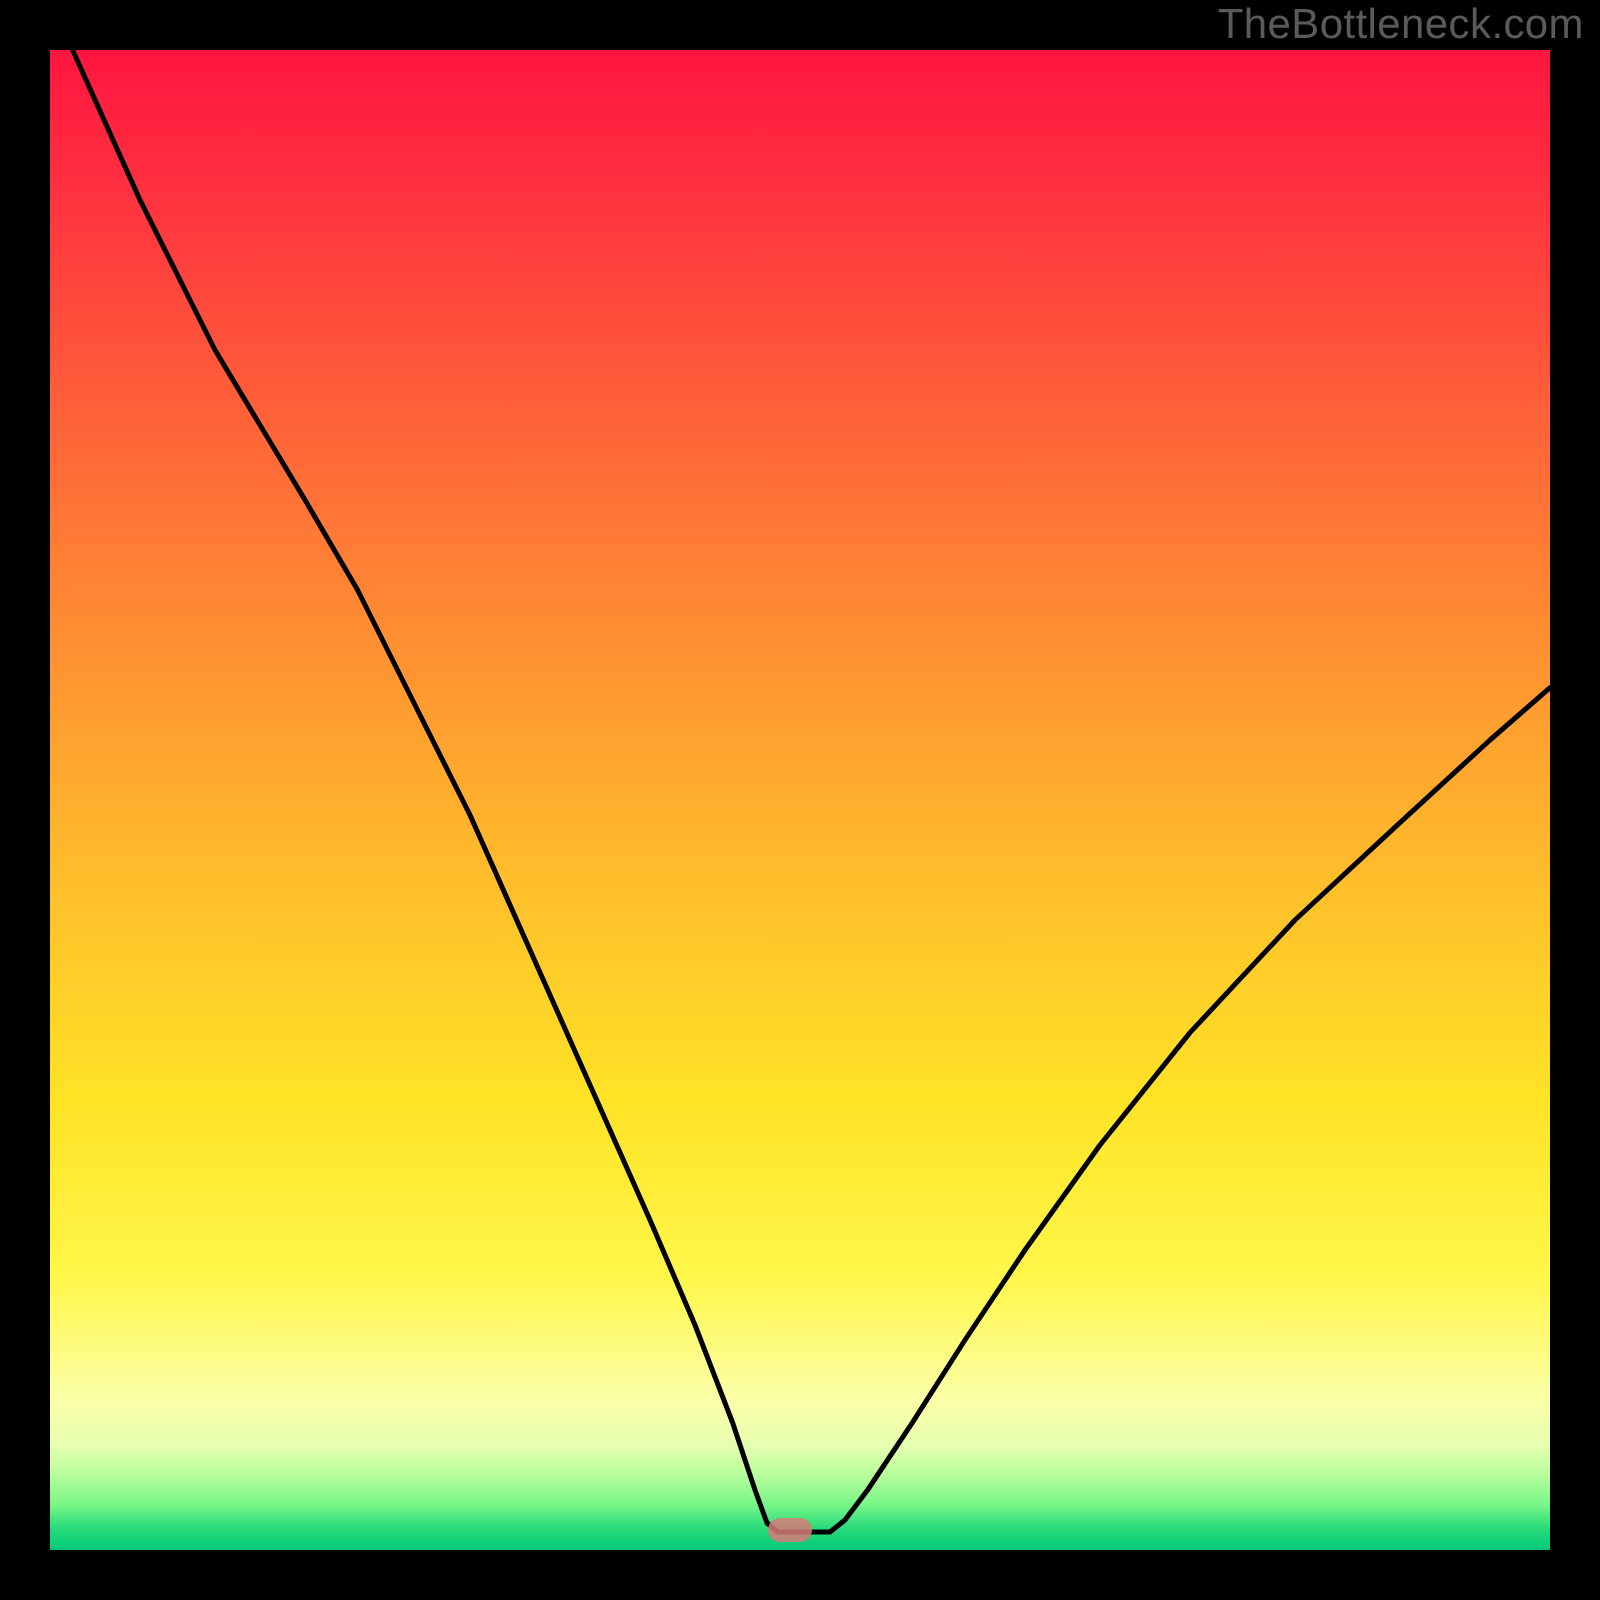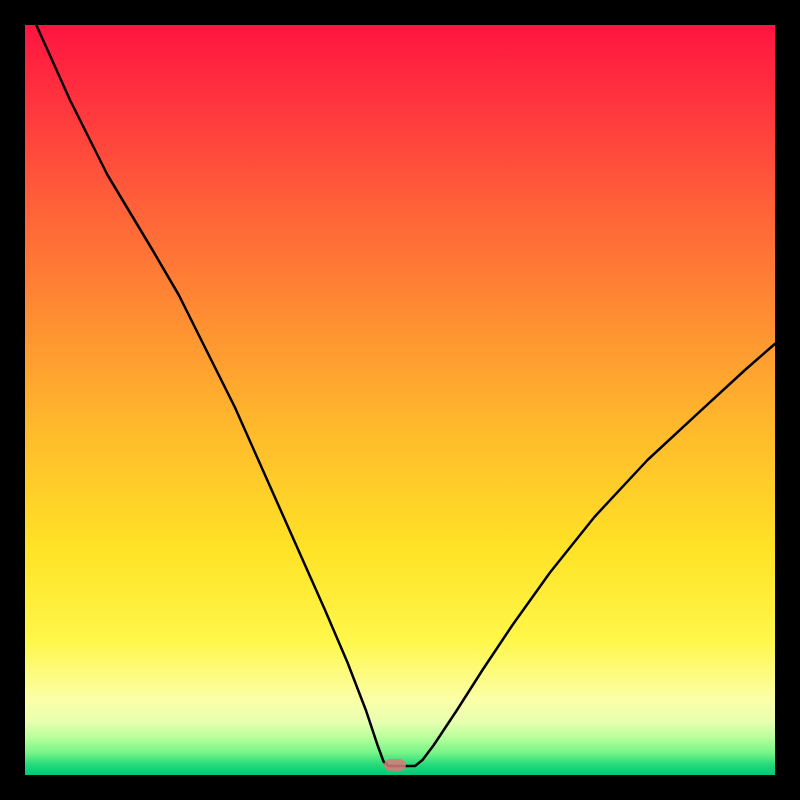--- a/index.html
+++ b/index.html
@@ -69,20 +69,21 @@
     font-weight: 500;
     letter-spacing: 0.2px;
     user-select: none;
   }
 </style>
 </head>
 <body>
 
 <div class="frame">
 
+  <div class="watermark">TheBottleneck.com</div>
 
   <div class="plot-area">
     <div class="gradient"></div>
 
     <svg class="curve" viewBox="0 0 750 750" preserveAspectRatio="none">
       <path id="curve-path" fill="none" stroke="#000" stroke-width="2.5" stroke-linejoin="round" stroke-linecap="round" d="M11.3 0.0 L45.0 75.0 L82.5 150.0 L127.5 225.0 L153.8 270.0 L180.0 322.5 L210.0 382.5 L240.0 450.0 L270.0 517.5 L300.0 585.0 L322.5 637.5 L341.3 686.3 L352.5 720.0 L358.5 736.5 L363.8 741.0 L390.0 741.0 L397.5 735.0 L408.8 720.0 L431.2 686.3 L457.5 645.0 L487.5 600.0 L525.0 547.5 L570.0 491.3 L622.5 435.0 L675.0 386.3 L720.0 345.0 L750.0 318.8"></path>
     </svg>
 
     <div id="marker" class="marker" style="left: 358.75px; top: 734.25px;"></div>
   </div>

